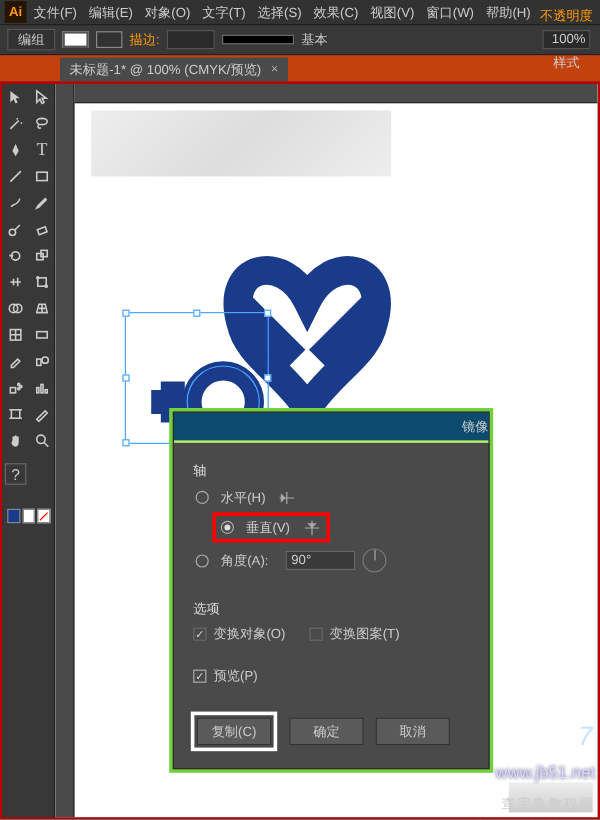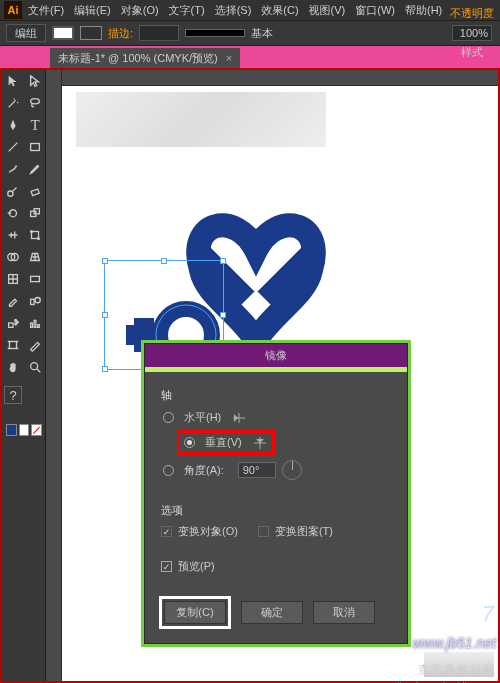--- a/index.html
+++ b/index.html
@@ -10,21 +10,21 @@
   .optbar { height: 26px; background: #383838; border-top: 1px solid #1f1f1f; border-bottom: 1px solid #1f1f1f; display: flex; align-items: center; padding: 0 6px; gap: 6px; }
   .opt-label { background: #323232; border: 1px solid #555; padding: 1px 8px; height: 18px; display: flex; align-items: center; }
   .opt-orange { color: #ff9a00; }
   .swatch-box { width: 22px; height: 14px; border: 1px solid #888; }
   .swatch-fill { background: #fff; border: 2px solid #555; }
   .swatch-stroke { background: #323232; }
   .num-field { width: 40px; height: 16px; background: #2a2a2a; border: 1px solid #555; display: flex; align-items: center; justify-content: flex-end; padding: 0 3px; }
   .stroke-preview { width: 60px; height: 8px; background: linear-gradient(to right, #000 0%, #000 100%); border: 1px solid #666; }
   .opt-right { margin-left: auto; display: flex; align-items: center; gap: 4px; flex-direction: column; }
 
-  .tabrow { height: 22px; background: #ec4899; display: flex; align-items: flex-end; padding-left: 50px; }
+  .tabrow { height: 22px; background: #c2410c; display: flex; align-items: flex-end; padding-left: 50px; }
   .doctab { background: #4a4a4a; height: 20px; padding: 2px 8px; display: flex; align-items: center; color: #ddd; font-size: 10px; }
   .doctab .x { margin-left: 8px; color: #aaa; }
 
   .workspace { position: relative; height: 615px; display: flex; border: 2px solid #b00; }
   .toolbar { width: 44px; background: #383838; border-right: 1px solid #1f1f1f; display: flex; flex-direction: wrap; flex-wrap: wrap; align-content: flex-start; }
   .trow { display: flex; }
   .tool { width: 22px; height: 22px; display: flex; align-items: center; justify-content: center; color: #ccc; font-size: 13px; }
   .tool svg { width: 14px; height: 14px; stroke: #ccc; fill: none; stroke-width: 1.5; }
   .tool.filled svg { fill: #ccc; stroke: none; }
   .swatches { width: 44px; padding: 4px; display: flex; gap: 2px; }
@@ -43,42 +43,42 @@
   .art { position: absolute; top: 130px; left: 60px; }
   .heart path, .heart line { stroke: #1a3a8a; stroke-width: 24; fill: none; stroke-linecap: butt; }
   .sel-box { position: absolute; top: 190px; left: 58px; width: 120px; height: 110px; border: 1px solid #4aa3ff; }
   .handle { position: absolute; width: 6px; height: 6px; background: #fff; border: 1px solid #4aa3ff; }
   .h-tl{top:-3px;left:-3px}.h-tr{top:-3px;right:-3px}.h-bl{bottom:-3px;left:-3px}.h-br{bottom:-3px;right:-3px}
   .h-tc{top:-3px;left:50%;margin-left:-3px}.h-bc{bottom:-3px;left:50%;margin-left:-3px}
   .h-ml{top:50%;left:-3px;margin-top:-3px}.h-mr{top:50%;right:-3px;margin-top:-3px}
 
   .dialog-wrap { position: absolute; top: 270px; left: 95px; width: 270px; background: #72d13c; padding: 3px; }
   .dialog { background: #4a4a4a; border: 1px solid #2a2a2a; }
-  .dlg-title { text-align: center; padding: 4px 0; background: #701a75; border-bottom: 5px solid #bef264; }
+  .dlg-title { text-align: right; padding: 4px 0; background: #0c4a6e; border-bottom: 2px solid #bef264; }
   .dlg-body { padding: 10px 16px; }
   .section-label { margin: 6px 0 4px; color: #ddd; }
   .radio-row { display: flex; align-items: center; gap: 10px; padding: 3px 2px; }
   .radio { width: 11px; height: 11px; border-radius: 50%; border: 1px solid #aaa; position: relative; }
   .radio.checked::after { content: ""; position: absolute; inset: 2px; border-radius: 50%; background: #ddd; }
   .hl-red { border: 3px solid #f00; padding: 2px; margin: 2px 16px; display: inline-flex; }
   .flip-icon { width: 16px; height: 14px; }
   .angle-field { display: inline-flex; align-items: center; gap: 6px; margin-left: 4px; }
-  .angle-val { width: 38px; height: 16px; background: #3a3a3a; border: 1px solid #666; display: inline-flex; align-items: center; padding: 0 4px; }
+  .angle-val { width: 58px; height: 16px; background: #3a3a3a; border: 1px solid #666; display: inline-flex; align-items: center; padding: 0 4px; }
   .angle-dial { width: 20px; height: 20px; border: 1px solid #777; border-radius: 50%; position: relative; }
   .angle-dial::after { content: ""; position: absolute; left: 50%; top: 0; width: 1px; height: 50%; background: #aaa; }
   .chk-row { display: flex; align-items: center; gap: 6px; padding: 2px 0; }
   .chk { width: 11px; height: 11px; border: 1px solid #aaa; display: flex; align-items: center; justify-content: center; font-size: 9px; }
   .chk.checked::after { content: "✓"; color: #ddd; }
   .disabled { color: #777; }
   .disabled .chk { border-color: #666; }
   .dlg-buttons { display: flex; gap: 10px; padding: 10px 14px 14px; align-items: center; }
   .btn { background: #5a5a5a; border: 1px solid #333; padding: 3px 0; width: 62px; text-align: center; }
   .btn-hl { border: 3px solid #ffffff; padding: 2px; }
 
-  .watermark { position: absolute; right: 4px; bottom: 32px; color: rgba(220,220,255,0.9); font-size: 14px; text-shadow: 0 0 3px #336; font-style: italic; }
+  .watermark { position: absolute; right: 4px; bottom: 32px; color: rgba(220,220,255,0.9); font-size: 14px; text-shadow: 0 0 3px #336; }
   .watermark2 { position: absolute; right: 4px; bottom: 6px; color: rgba(120,120,255,0.85); font-size: 14px; letter-spacing: 2px; }
   .pagenum { position: absolute; right: 6px; bottom: 56px; color: #c9e2ff; font-size: 22px; font-style: italic; }
 </style>
 </head>
 <body>
 
 <div class="menubar">
   <div class="ai-logo">Ai</div>
   <span>文件(F)</span>
   <span>编辑(E)</span>

